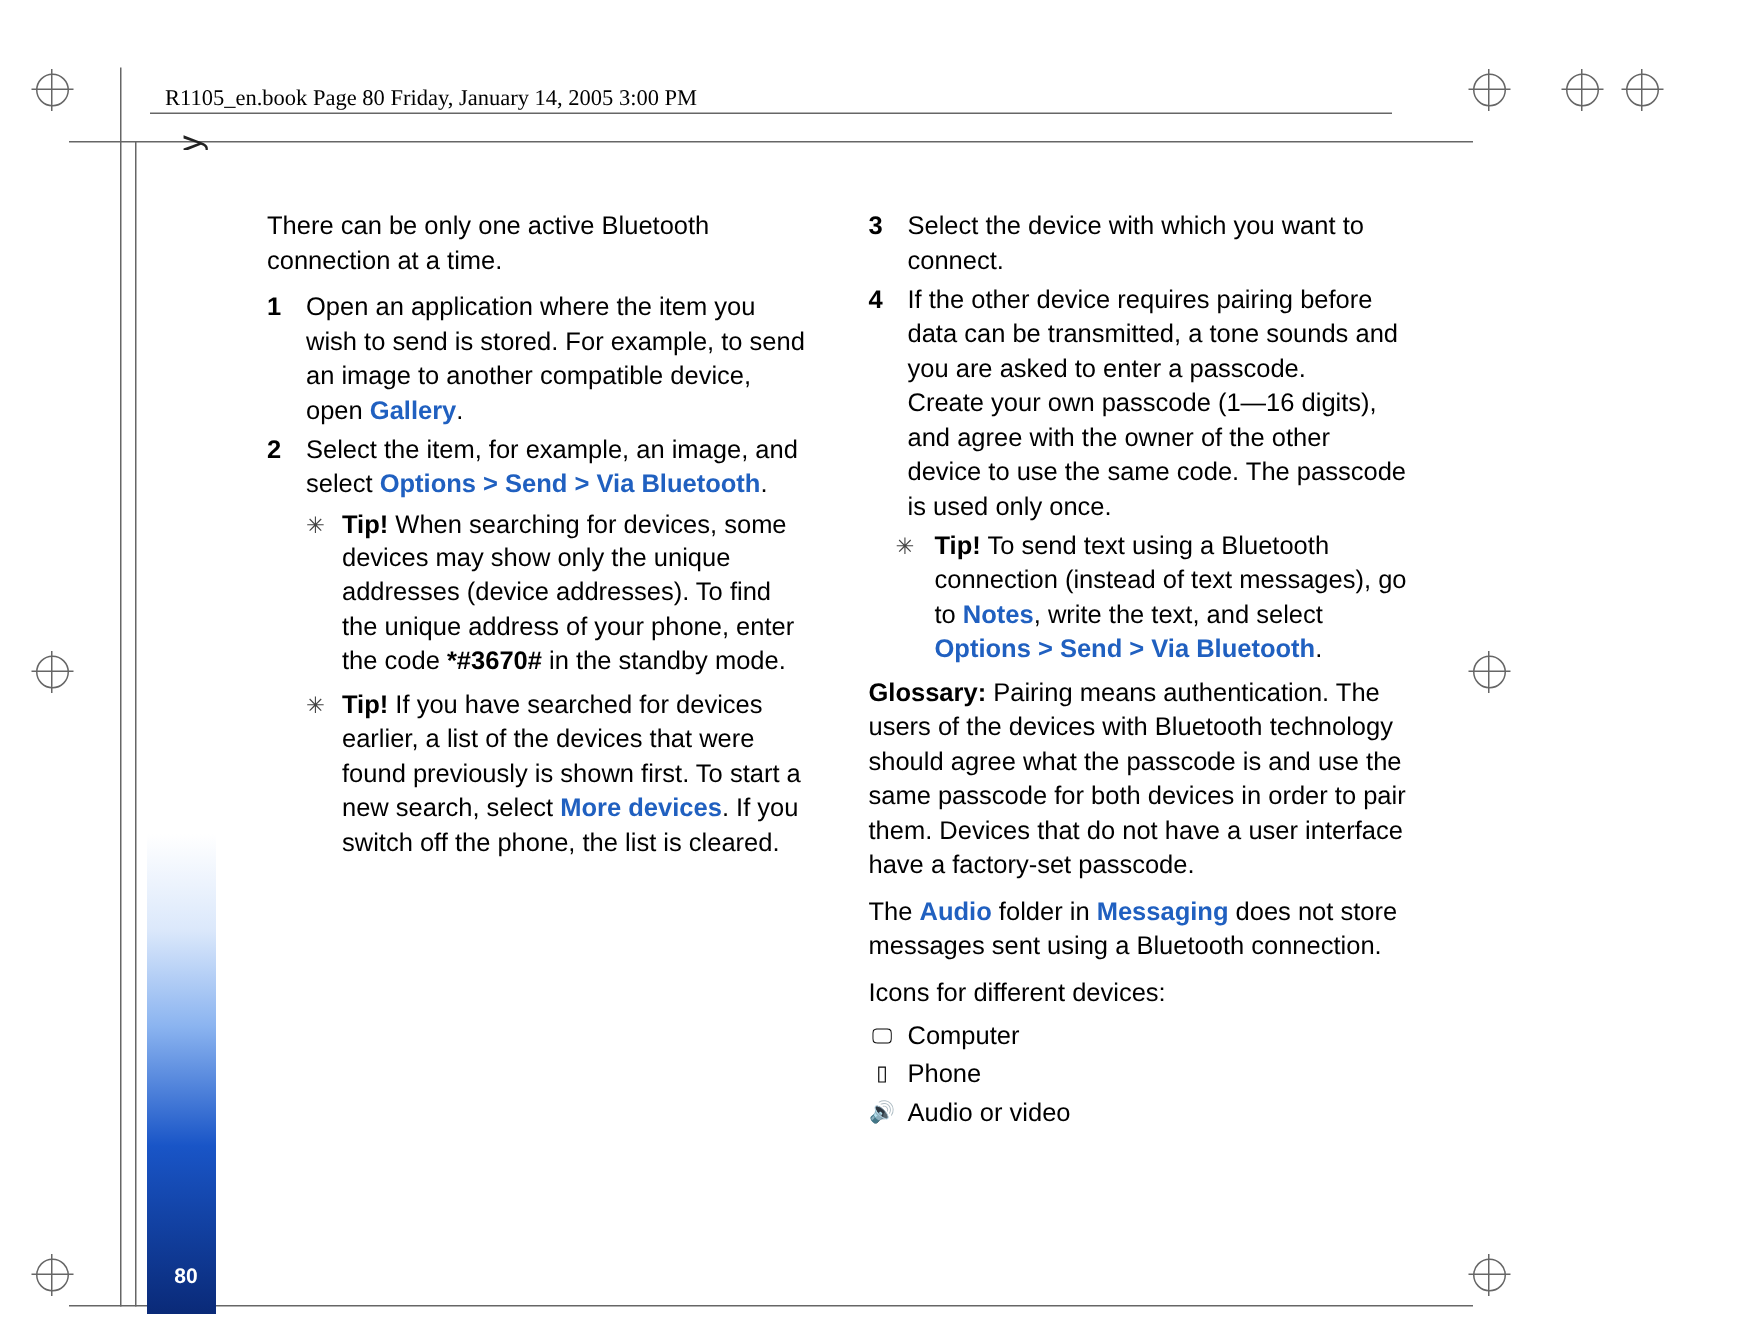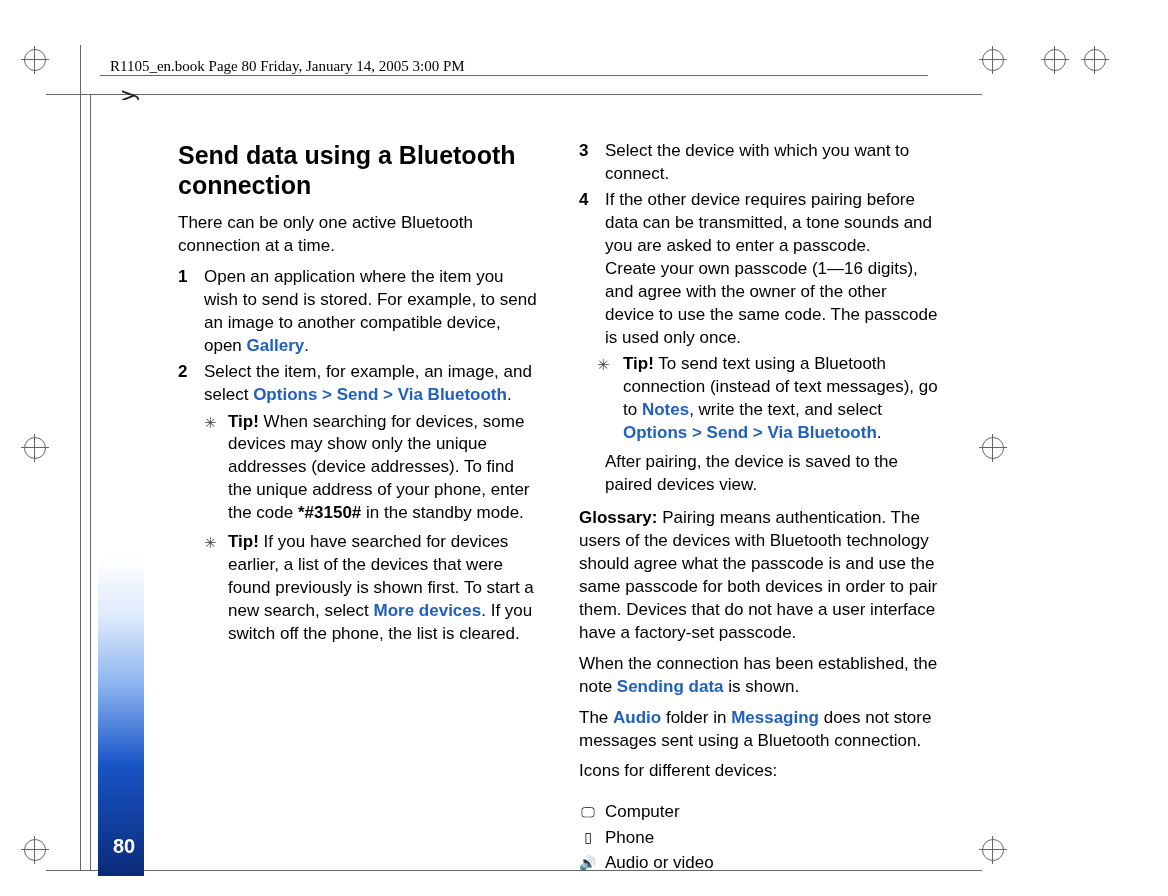--- a/index.html
+++ b/index.html
@@ -90,21 +90,21 @@
     white-space: nowrap;
     color: #222;
   }
   .page-number {
     position: absolute;
     left: 106px;
     bottom: 38px;
     width: 36px;
     text-align: center;
     font-weight: bold;
-    font-size: 20px;
+    font-size: 14px;
     color: #fff;
     z-index: 3;
   }
   .sidebar-gradient {
     position: absolute;
     left: 98px;
     bottom: 20px;
     width: 46px;
     height: 320px;
     background: linear-gradient(to top, #0a2a78 0%, #1955c7 35%, #8bb4f0 60%, #dbe8fb 80%, #ffffff 100%);
@@ -265,42 +265,41 @@
   <div class="sidebar-white"></div>
   <div class="sidebar-gradient"></div>
   <div class="sidebar">
     <div class="sidebar-label">Connectivity</div>
   </div>
   <div class="page-number">80</div>
 
   <div class="content">
 
     <div class="col">
-      <h2>Send data using a Bluetooth connection</h2>
       <p class="intro">There can be only one active Bluetooth connection at a time.</p>
 
       <div class="num-list">
         <div class="num-item">
           <div class="num">1</div>
           <div class="num-body">
             <span>Open an application where the item you wish to send is stored. For example, to send an image to another compatible device, open </span><span class="ui-blue">Gallery</span><span>.</span>
           </div>
         </div>
 
         <div class="num-item">
           <div class="num">2</div>
           <div class="num-body">
             <span>Select the item, for example, an image, and select </span><span class="ui-blue">Options &gt; Send &gt; Via Bluetooth</span><span>.</span>
           </div>
         </div>
       </div>
 
       <div class="tip">
         <span class="tip-icon">✳</span>
-        <span class="bold">Tip!</span><span> When searching for devices, some devices may show only the unique addresses (device addresses). To find the unique address of your phone, enter the code </span><span class="bold">*#3150#</span><span> in the standby mode.</span>
+        <span class="bold">Tip!</span><span> When searching for devices, some devices may show only the unique addresses (device addresses). To find the unique address of your phone, enter the code </span><span class="bold">*#3670#</span><span> in the standby mode.</span>
       </div>
 
 
       <div class="tip">
         <span class="tip-icon">✳</span>
         <span class="bold">Tip!</span><span> If you have searched for devices earlier, a list of the devices that were found previously is shown first. To start a new search, select </span><span class="ui-blue">More devices</span><span>. If you switch off the phone, the list is cleared.</span>
       </div>
 
     </div>
 
@@ -317,35 +316,31 @@
             <span>Create your own passcode (1—16 digits), and agree with the owner of the other device to use the same code. The passcode is used only once.</span>
           </div>
         </div>
       </div>
 
       <div class="tip-noindent">
         <span class="tip-icon">✳</span>
         <span class="bold">Tip!</span><span> To send text using a Bluetooth connection (instead of text messages), go to </span><span class="ui-blue">Notes</span><span>, write the text, and select </span><span class="ui-blue">Options &gt; Send &gt; Via Bluetooth</span><span>.</span>
       </div>
 
-      <p class="sub" style="margin-left:26px; margin-bottom:10px;">After pairing, the device is saved to the paired devices view.</p>
 
       <p class="sub-noindent">
         <span class="gloss-label">Glossary:</span><span> Pairing means authentication. The users of the devices with Bluetooth technology should agree what the passcode is and use the same passcode for both devices in order to pair them. Devices that do not have a user interface have a factory-set passcode.</span>
       </p>
 
-      <p class="sub-noindent">
-        <span>When the connection has been established, the note </span><span class="ui-blue">Sending data</span><span> is shown.</span>
-      </p>
 
       <p class="sub-noindent">
         <span>The </span><span class="ui-blue">Audio</span><span> folder in </span><span class="ui-blue">Messaging</span><span> does not store messages sent using a Bluetooth connection.</span>
       </p>
 
-      <p class="sub-noindent" style="margin-bottom:16px;">Icons for different devices:</p>
+      <p class="sub-noindent" style="margin-bottom:4px;">Icons for different devices:</p>
       <div class="icon-list">
         <div class="icon-row">
           <span class="device-icon">🖵</span>
           <span>Computer</span>
         </div>
         <div class="icon-row">
           <span class="device-icon">▯</span>
           <span>Phone</span>
         </div>
         <div class="icon-row">

